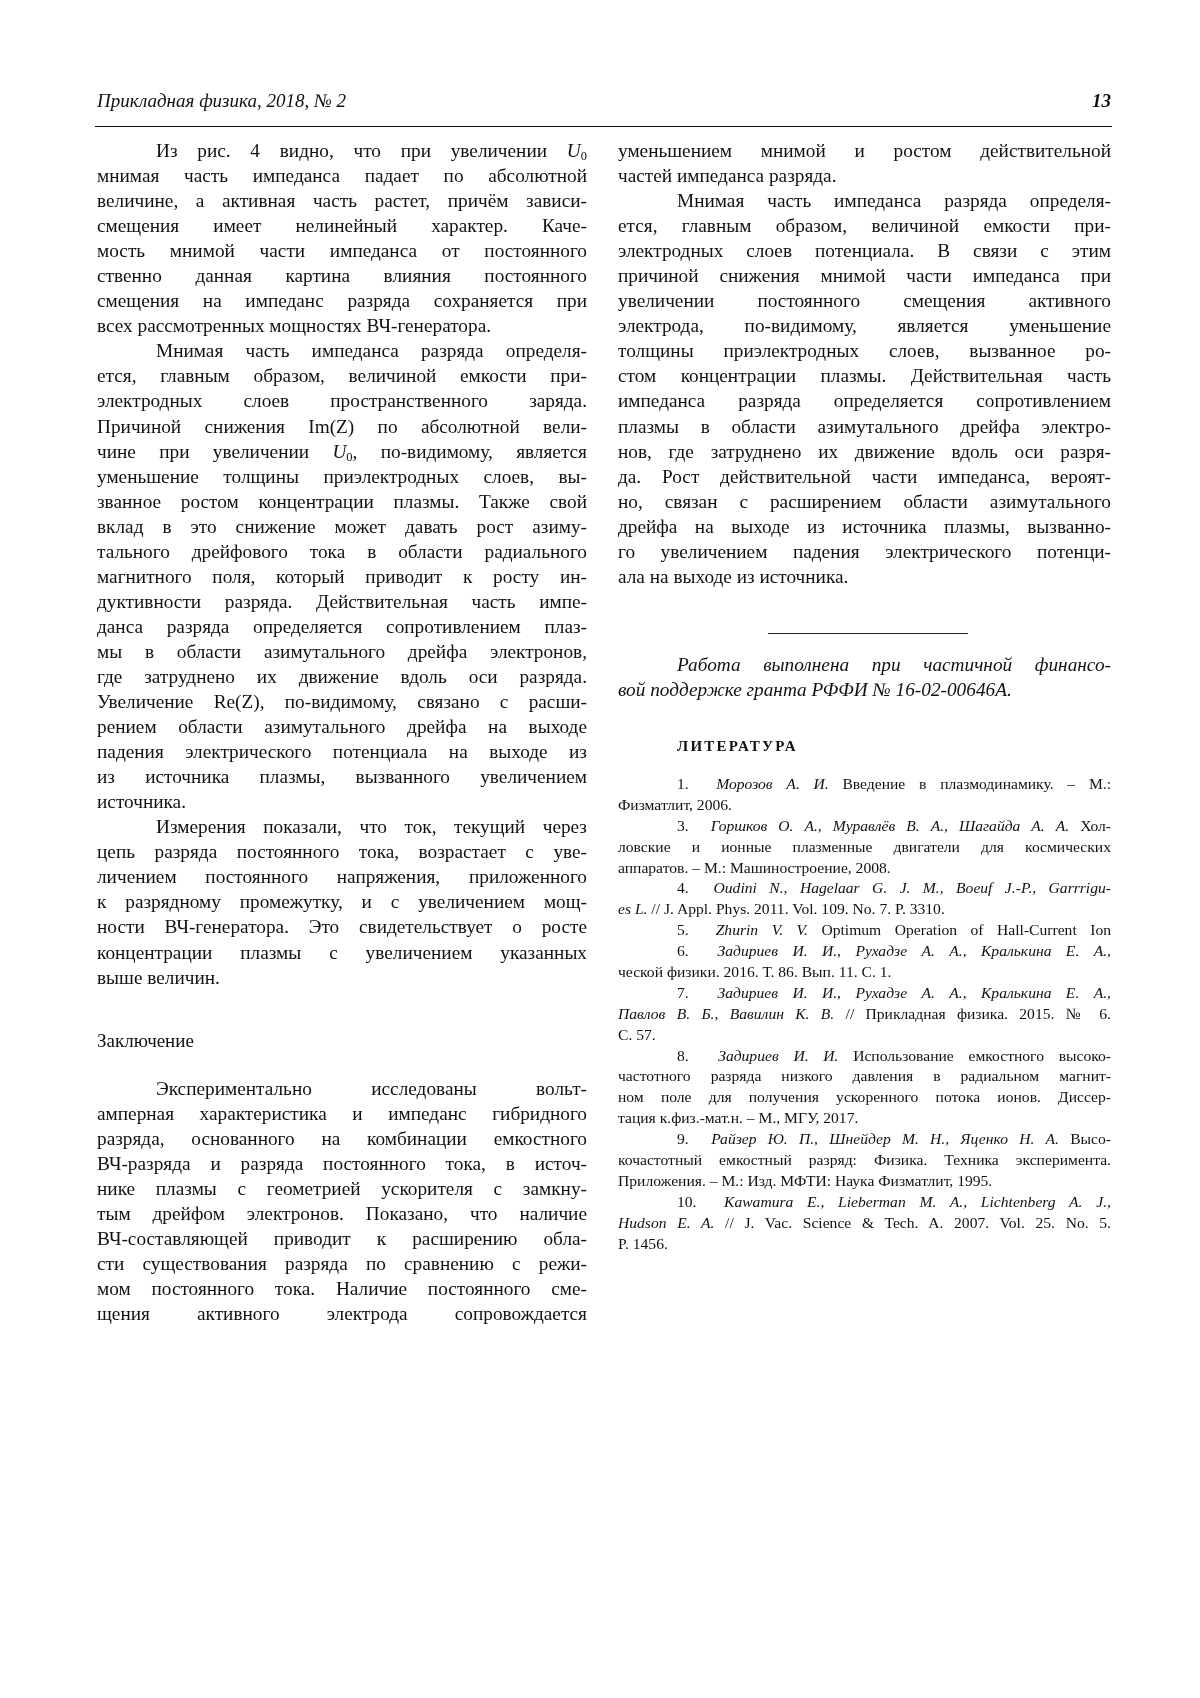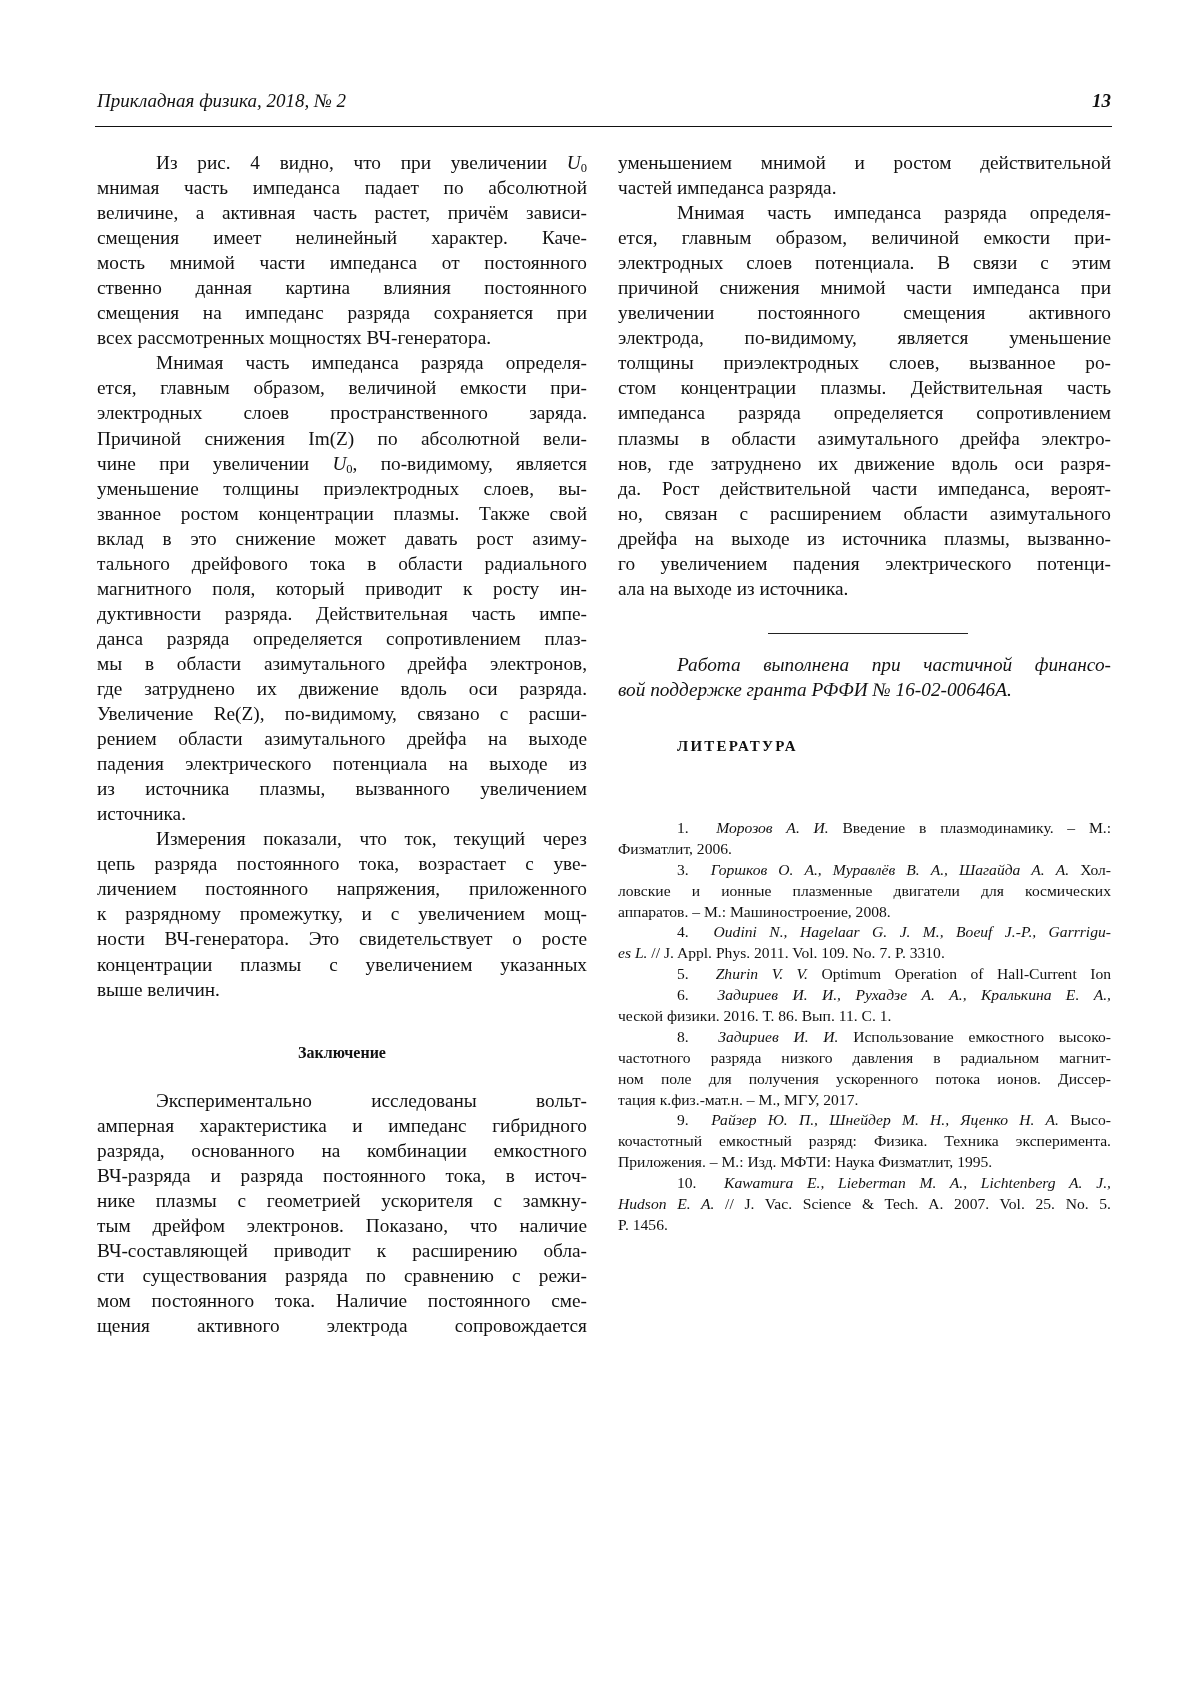--- a/index.html
+++ b/index.html
@@ -2,40 +2,40 @@
 <html><head>
 <meta charset="utf-8">
 <style>
   html, body { margin: 0; padding: 0; background: #ffffff; }
   body { width: 1200px; height: 1698px; position: relative; overflow: hidden; color: #111; font-family: "Liberation Serif", "DejaVu Serif", serif; }
   .header { position: absolute; left: 97px; top: 90px; width: 1014px; height: 30px; }
   .journal { position: absolute; left: 0; top: 0; font-style: italic; font-size: 19px; }
   .pagenum { position: absolute; right: 0; top: 0; font-style: italic; font-size: 19px; font-weight: bold; }
   .header-rule { position: absolute; left: 95px; top: 126px; width: 1017px; height: 0; border-top: 1.5px solid #111; }
 
-  .col { position: absolute; top: 138px; margin-top: 12px; }
+  .col { position: absolute; top: 138px; }
   .col-left { left: 97px; width: 490px; }
   .col-right { left: 618px; width: 493px; }
 
   .para { font-size: 19.3px; line-height: 25.05px; margin: 0; }
   .para .ln { display: block; text-align: justify; text-align-last: justify; white-space: nowrap; height: 25.05px; }
   .para .ln.last { text-align-last: left; }
   .para .ln.indent { padding-left: 59px; }
 
-  .section-title { font-weight: bold; font-size: 16px; text-align: center; margin: 0; height: 25px; line-height: 25px; }
+  .section-title { font-weight: normal; font-size: 19px; text-align: left; margin: 0; height: 25px; line-height: 25px; }
 
   .sep { position: absolute; left: 768px; top: 633px; width: 200px; border-top: 1.3px solid #222; }
 
   .ack { position: absolute; left: 618px; top: 652px; width: 493px; font-style: italic; font-size: 19.3px; line-height: 25px; }
   .ack .ln { display: block; white-space: nowrap; text-align: justify; text-align-last: justify; }
   .ack .ln.indent { padding-left: 59px; }
   .ack .ln.last { text-align-last: left; }
 
   .refs-title { position: absolute; left: 677px; top: 738px; font-weight: bold; font-size: 15px; letter-spacing: 2.2px; }
-  .refs { position: absolute; left: 618px; top: 774px; width: 493px; font-size: 15.6px; line-height: 20.9px; margin-top: 44px; }
+  .refs { position: absolute; left: 618px; top: 774px; width: 493px; font-size: 15.6px; line-height: 20.9px; }
   .refs .ln { display: block; white-space: nowrap; text-align: justify; text-align-last: justify; height: 20.9px; }
   .refs .ln.indent { padding-left: 59px; }
   .refs .ln.last { text-align-last: left; }
   .refs i { font-style: italic; }
   sub { font-size: 0.65em; vertical-align: -0.25em; line-height: 0; }
 </style>
 </head>
 <body>
 
 <div class="header">
@@ -148,20 +148,25 @@
       <span class="ln last"><i>es L.</i><span> // J. Appl. Phys. 2011. Vol. 109. No. 7. P. 3310.</span></span>
     </div>
     <div>
       <span class="ln indent"><span>5.&nbsp;&nbsp;</span><i>Zhurin V. V.</i><span> Optimum Operation of Hall-Current Ion</span></span>
     </div>
     <div>
       <span class="ln indent"><span>6.&nbsp;&nbsp;</span><i>Задириев И. И., Рухадзе А. А., Кралькина Е. А.,</i></span>
       <span class="ln last"><span>ческой физики. 2016. Т. 86. Вып. 11. С. 1.</span></span>
     </div>
     <div>
+      <span class="ln indent"><span>7.&nbsp;&nbsp;</span><i>Задириев И. И., Рухадзе А. А., Кралькина Е. А.,</i></span>
+      <span class="ln"><i>Павлов В. Б., Вавилин К. В.</i><span> // Прикладная физика. 2015. № 6.</span></span>
+      <span class="ln last"><span>С. 57.</span></span>
+    </div>
+    <div>
       <span class="ln indent"><span>8.&nbsp;&nbsp;</span><i>Задириев И. И.</i><span> Использование емкостного высоко-</span></span>
       <span class="ln"><span>частотного разряда низкого давления в радиальном магнит-</span></span>
       <span class="ln"><span>ном поле для получения ускоренного потока ионов. Диссер-</span></span>
       <span class="ln last"><span>тация к.физ.-мат.н. – М., МГУ, 2017.</span></span>
     </div>
     <div>
       <span class="ln indent"><span>9.&nbsp;&nbsp;</span><i>Райзер Ю. П., Шнейдер М. Н., Яценко Н. А.</i><span> Высо-</span></span>
       <span class="ln"><span>кочастотный емкостный разряд: Физика. Техника эксперимента.</span></span>
       <span class="ln last"><span>Приложения. – М.: Изд. МФТИ: Наука Физматлит, 1995.</span></span>
     </div>

